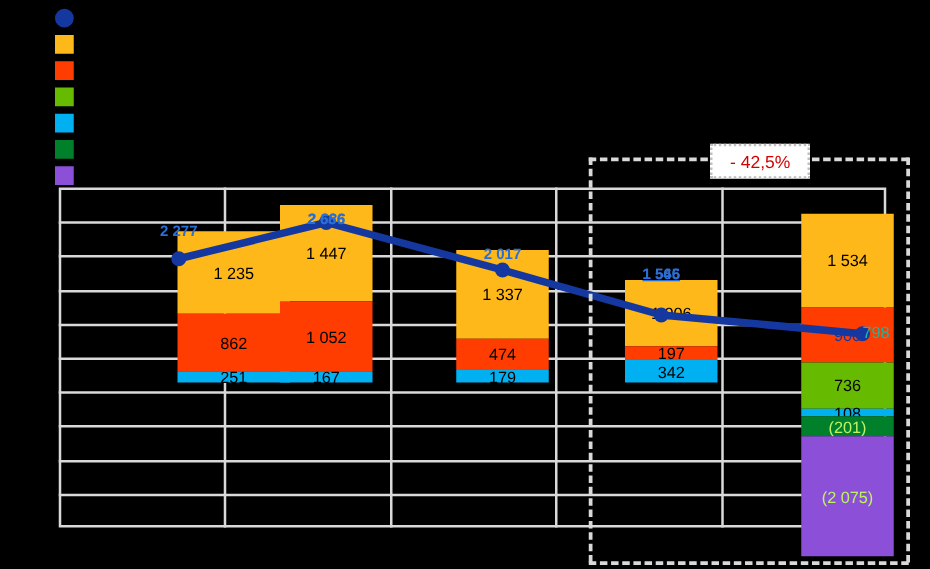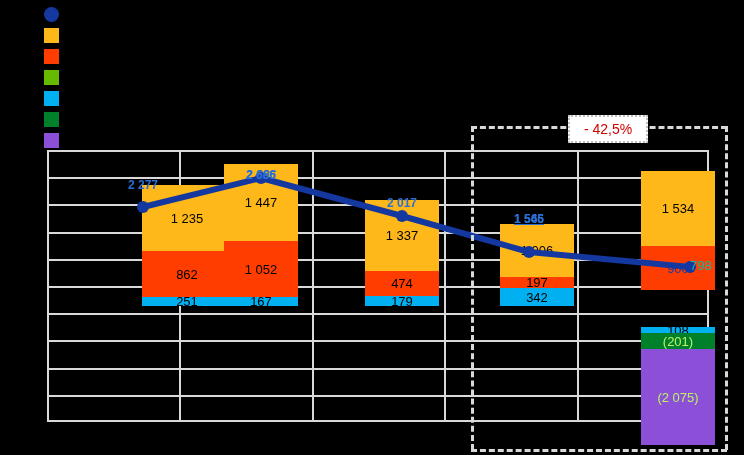--- a/index.html
+++ b/index.html
@@ -105,20 +105,21 @@
       <div class="seg" style="background: rgb(0, 176, 240); top: 96px; height: 10px;">179</div>
     </div>
     <div style="position: absolute; left: 500px; top: 224px; width: 74px; height: 82px;">
       <div class="seg" style="background: rgb(255, 184, 25); top: 0px; height: 53px;">1 006</div>
       <div class="seg" style="background: rgb(255, 61, 0); top: 53px; height: 11px;">197</div>
       <div class="seg" style="background: rgb(0, 176, 240); top: 64px; height: 18px;">342</div>
     </div>
     <div style="position: absolute; left: 641px; top: 171px; width: 74px; height: 290px;">
       <div class="seg" style="background: rgb(255, 184, 25); top: 0px; height: 75px;">1 534</div>
       <div class="seg blue-txt" style="background: rgb(255, 61, 0); top: 75px; height: 44px;">900</div>
+      <div class="seg" style="background: rgb(102, 187, 0); top: 119px; height: 37px;">736</div>
       <div class="seg" style="background: rgb(0, 176, 240); top: 156px; height: 6px;">108</div>
       <div class="seg white-txt" style="background: rgb(0, 128, 43); top: 162px; height: 16px;">(201)</div>
       <div class="seg white-txt" style="background: rgb(139, 79, 216); top: 178px; height: 96px;">(2 075)</div>
     </div>
   </div>
 
 <svg id="lineLayer" viewBox="0 0 744 455">
   <polyline points="143,207 261,178 402,216 529,252 690,267" fill="none" stroke="#1438a0" stroke-width="6" stroke-linejoin="round" stroke-linecap="round"></polyline>
   <circle cx="143" cy="207" r="6" fill="#1438a0"></circle>
   <circle cx="261" cy="178" r="6" fill="#1438a0"></circle>

